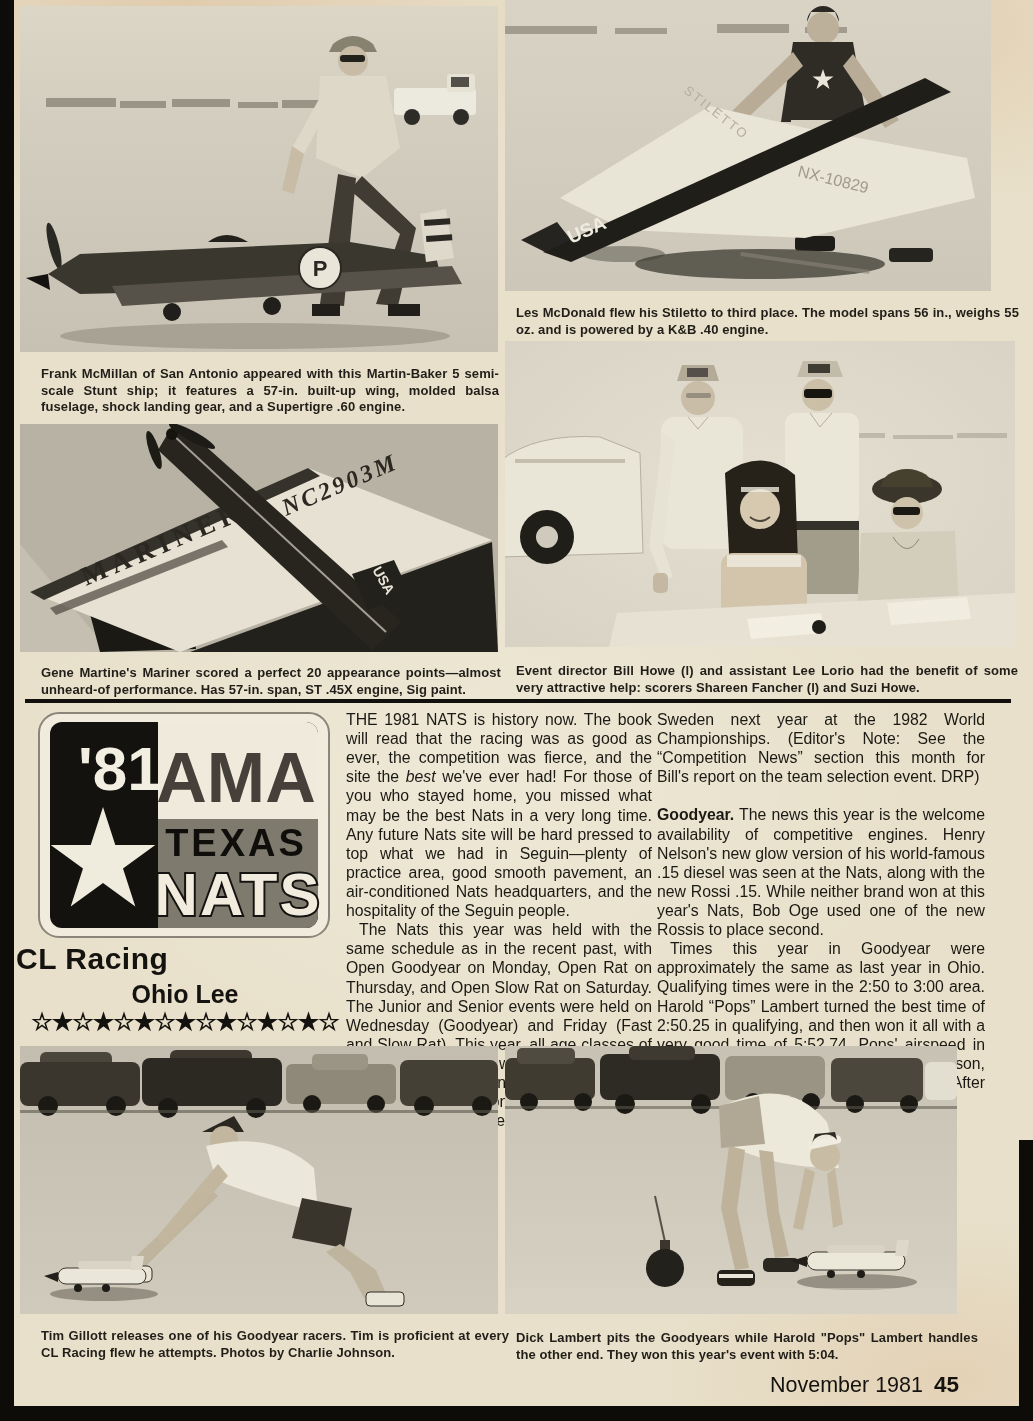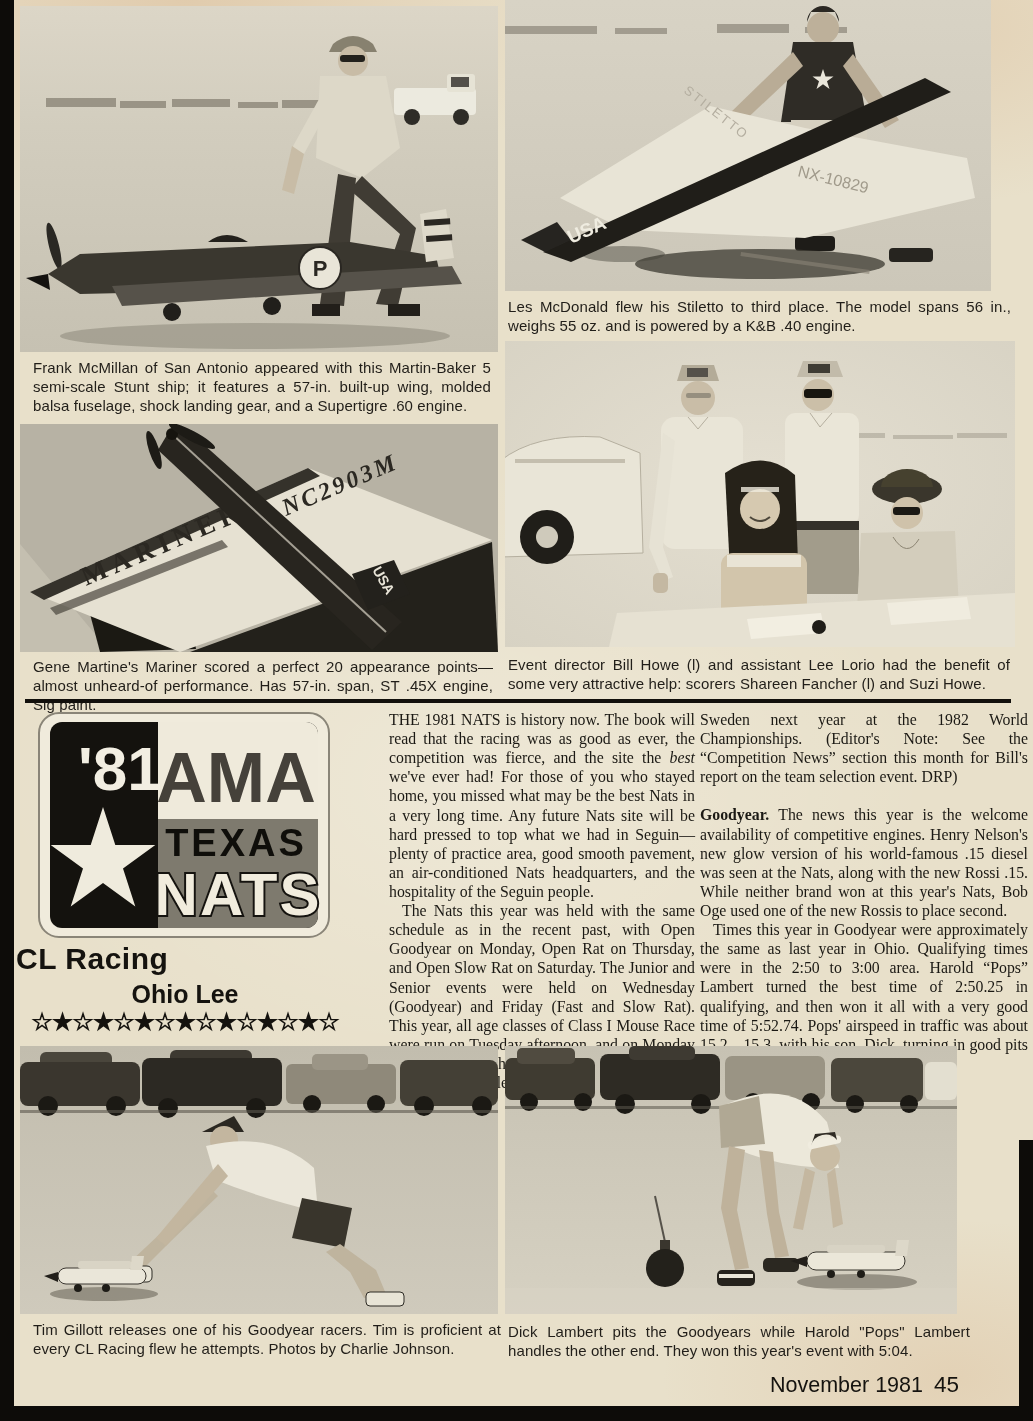--- a/index.html
+++ b/index.html
@@ -10,38 +10,38 @@
       radial-gradient(45% 18% at 88% 2%, rgba(206,150,98,.22), transparent 70%),
       radial-gradient(40% 16% at 92% 97%, rgba(206,150,98,.20), transparent 70%),
       radial-gradient(60% 30% at 45% 55%, rgba(255,255,250,.25), transparent 75%),
       #e8e0ca;}
   .edge{position:absolute;background:#0d0c09;}
   .edge-left{left:0;top:0;width:14px;height:1421px;}
   .edge-bottom{left:0;bottom:0;width:1033px;height:15px;}
   .edge-right{right:0;top:1140px;width:14px;height:281px;}
   figure.photo{position:absolute;margin:0;overflow:hidden;background:#cac5b6;}
   figure.photo svg{display:block;width:100%;height:100%;}
-  .caption{position:absolute;margin:0;font-weight:normal;font-size:15px;line-height:1.28;
+  .caption{position:absolute;margin:8px;font-weight:bold;font-size:13px;line-height:1.28;
     color:#211e19;text-align:justify;letter-spacing:.1px;}
   .rule{position:absolute;left:25px;top:699px;width:986px;height:4px;background:#12100c;}
   .logo-wrap{position:absolute;left:36px;top:710px;width:296px;height:230px;}
   .logo-wrap svg{width:100%;height:100%;display:block;}
   .sec-title{position:absolute;left:16px;top:942px;width:310px;margin:0;text-align:left;
     font-size:30px;font-weight:bold;color:#15130f;letter-spacing:.5px;}
   .sec-author{position:absolute;left:30px;top:980px;width:310px;margin:0;text-align:center;
     font-size:25px;font-weight:bold;color:#15130f;}
   .stars{position:absolute;left:26px;top:1008px;width:318px;text-align:center;
     font-size:24px;font-weight:bold;color:#14120e;letter-spacing:-1px;white-space:nowrap;}
-  .col{position:absolute;top:710px;color:#1b1914;font-family:Liberation Serif, serif;
-    font-size:15.8px;line-height:1.21;text-align:justify;margin-left:43px;}
+  .col{position:absolute;top:710px;color:#1b1914;font-family:Liberation Sans, sans-serif;
+    font-size:15.8px;line-height:1.21;text-align:justify;}
   .col p{margin:0;}
   .col p.indent{text-indent:13px;}
   .col p.gap{margin-top:19px;}
   .footer{position:absolute;right:74px;top:1372px;font-size:21.5px;color:#15130f;}
-  .footer .pagenum{font-weight:normal;font-size:22.5px;margin-left:11px;}
+  .footer .pagenum{font-weight:bold;font-size:22.5px;margin-left:11px;}
   svg text{font-family:"Liberation Sans",sans-serif;}
   svg text.serifed{font-family:"Liberation Serif",serif;}
 </style>
 </head>
 <body>
 
 <div class="page">
 
   <figure class="photo" style="left:20px;top:6px;width:478px;height:346px">
     <svg viewBox="0 0 478 346" preserveAspectRatio="none">

